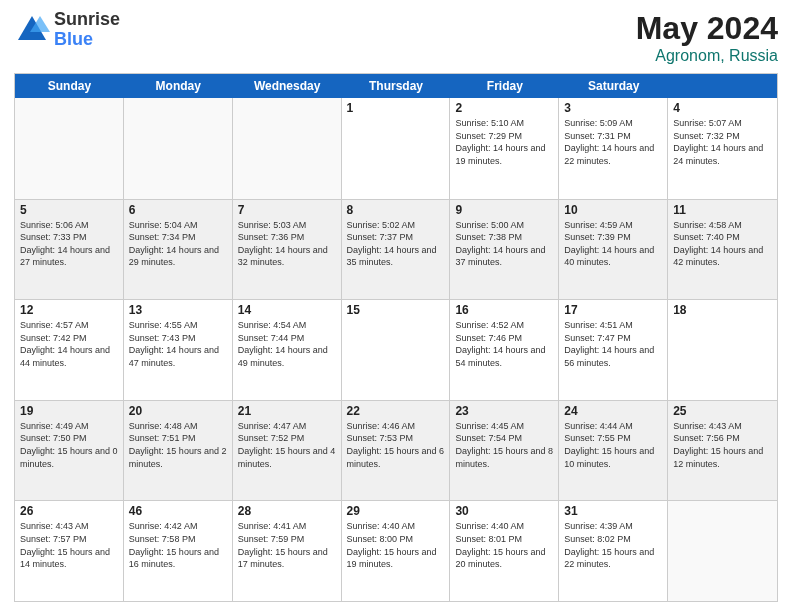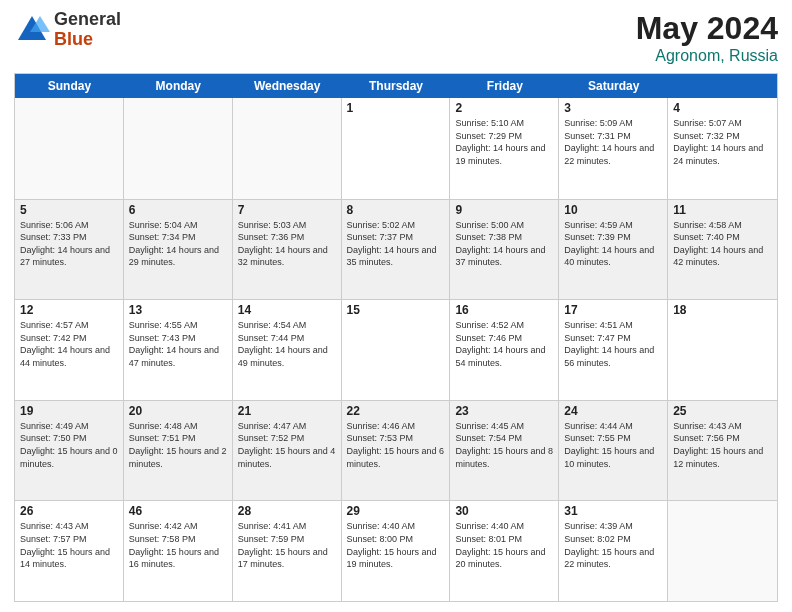--- a/index.html
+++ b/index.html
@@ -33,21 +33,21 @@
       line-height: 1.1;
     }
     .logo-general {
       font-size: 18px;
       font-weight: bold;
       color: #333;
     }
     .logo-blue {
       font-size: 18px;
       font-weight: bold;
-      color: #c2410c;
+      color: #3b82f6;
     }
     .logo-icon {
       width: 36px;
       height: 36px;
       margin-right: 4px;
     }
     .title-block {
       text-align: right;
     }
     .title-month {
@@ -123,21 +123,21 @@
 <body>
 
 <div class="page">
   <div class="header">
     <div class="logo">
       <svg class="logo-icon" viewBox="0 0 36 36">
         <polygon points="18,4 32,28 4,28" fill="#1565c0"></polygon>
         <polygon points="26,4 36,20 16,20" fill="#42a5f5" opacity="0.7"></polygon>
       </svg>
       <div class="logo-text">
-        <span class="logo-general">General</span>
+        <span class="logo-general">Sunrise</span>
         <span class="logo-blue">Blue</span>
       </div>
     </div>
     <div class="title-block">
       <div class="title-month">May 2024</div>
       <div class="title-location">Agronom, Russia</div>
     </div>
   </div>
 
   <div class="calendar">

